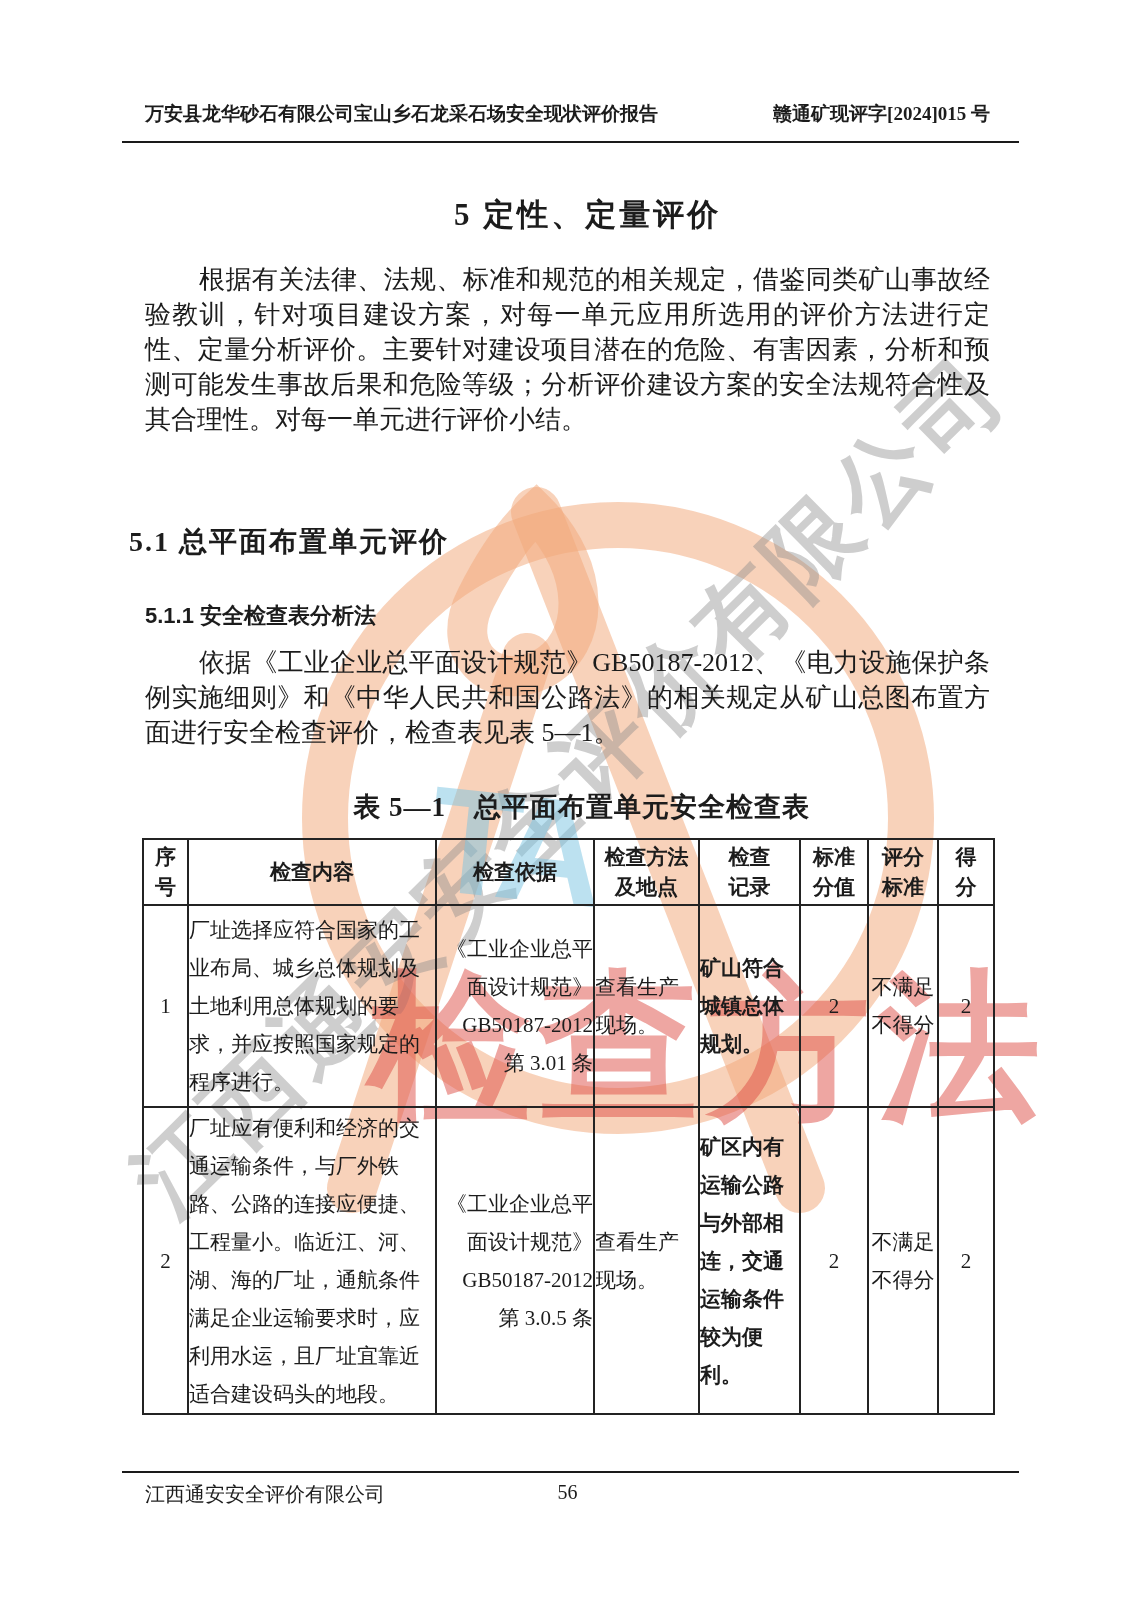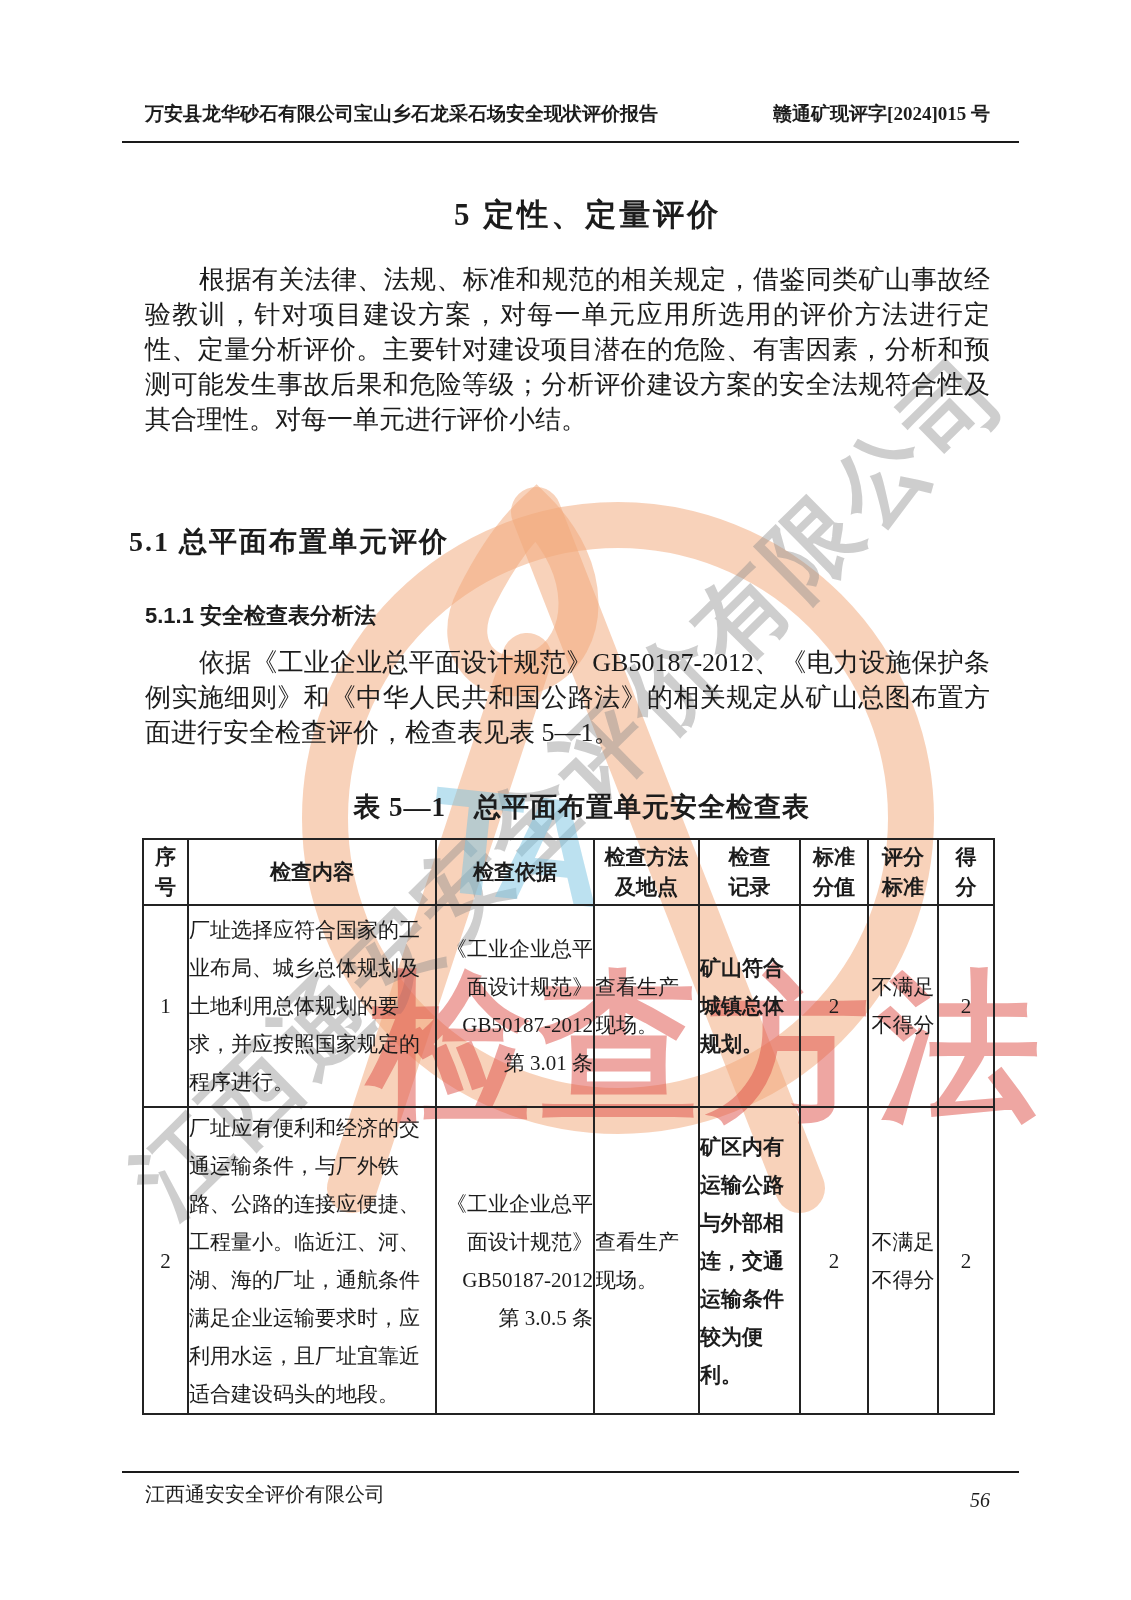--- a/index.html
+++ b/index.html
@@ -81,21 +81,21 @@
   td.c-center{text-align:center;}
   td.c-left{text-align:left;padding:6px 10px;}
   td.c-basis{text-align:right;padding:6px 4px 6px 8px;line-height:44px;}
   td.c-method{text-align:left;padding:6px 8px;line-height:44px;border-radius:20px;}
   td.c-record{text-align:left;padding:6px 8px;font-weight:bold;}
   tr.row1{height:202px;}
   tr.row2{height:307px;}
   .footer-rule{position:absolute;top:1471px;left:122px;width:897px;height:2px;background:#1a1a1a;}
   .footer-row{position:absolute;top:1481px;left:145px;width:845px;font-size:20px;}
   .footer-company{position:absolute;left:0;top:0;}
-  .footer-page{position:absolute;left:0;width:100%;text-align:right;top:8px;font-style:italic;}
+  .footer-page{position:absolute;left:0;width:100%;text-align:center;top:0;}
 </style>
 </head>
 <body>
 
 <div class="page">
 
   <div class="watermark">
     <svg class="wm-logo" width="700" height="780" viewBox="0 0 700 780">
       <g fill="none" stroke="#f2a97a" stroke-opacity="0.52" stroke-linecap="round">
         <circle cx="378" cy="378" r="293" stroke-width="46"></circle>

